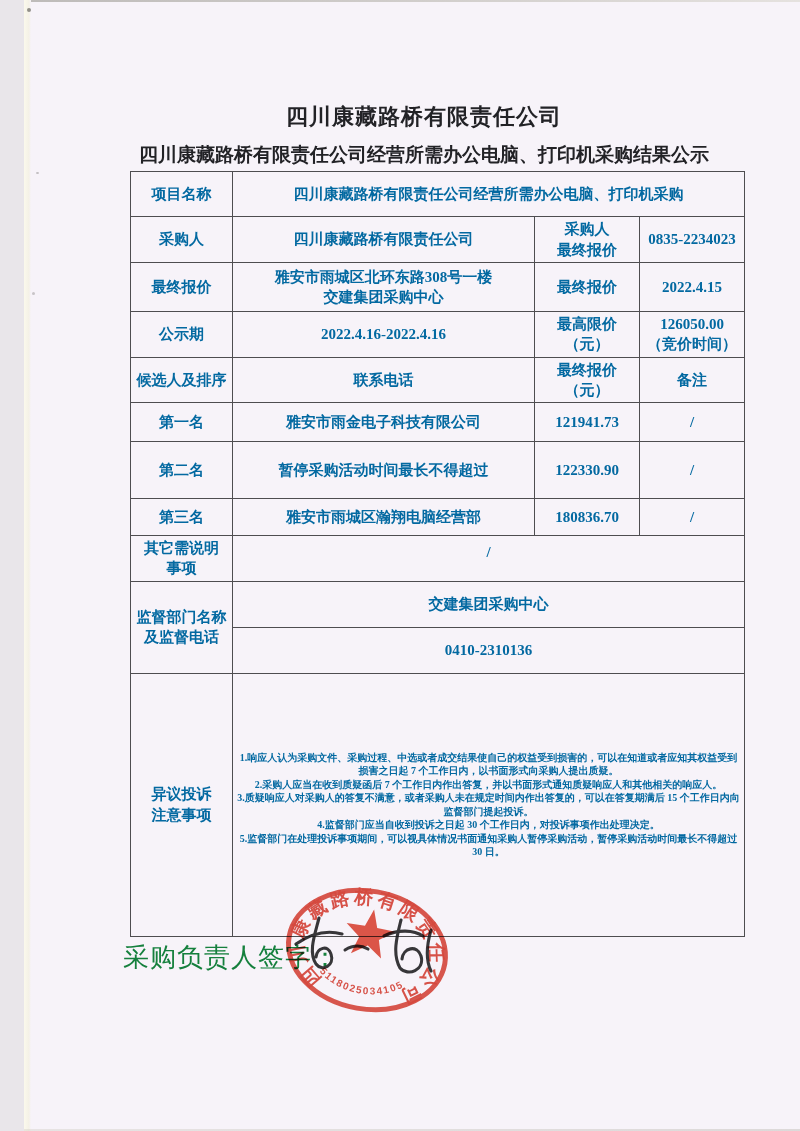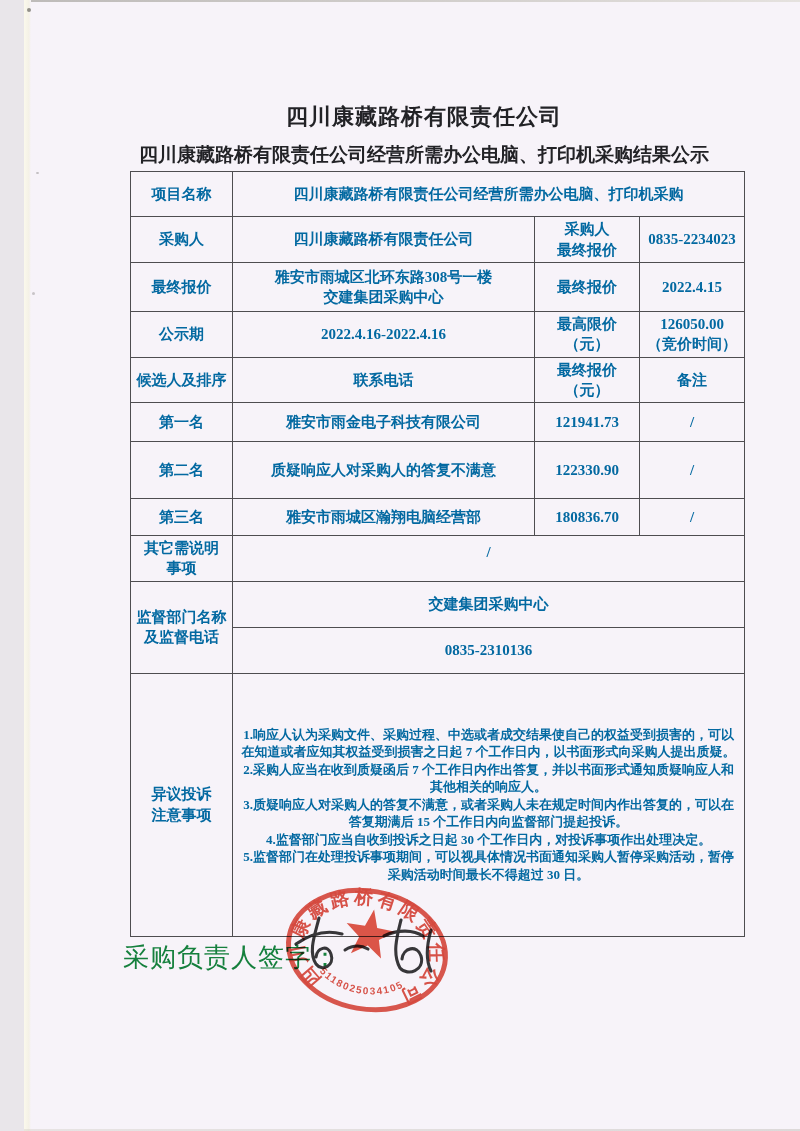--- a/index.html
+++ b/index.html
@@ -44,21 +44,21 @@
   table.doc td{
     border:1px solid #4e4d50;
     text-align:center;vertical-align:middle;
     padding:2px 4px;line-height:1.35;
     overflow:hidden;
   }
   td.lab{font-size:15px;}
   td.left{text-align:left;padding-left:9px;}
   td.notes{
     text-align:justify;vertical-align:middle;
-    padding:10px 8px 10px 7px;font-size:13px;line-height:22px;
+    padding:10px 8px 10px 7px;font-size:10px;line-height:22px;
   }
   td.notes p{margin:0;}
   .sign-label{
     position:absolute;left:99px;top:940px;
     font-size:26px;color:#15803d;letter-spacing:1px;
   }
   .stamp-wrap{
     position:absolute;left:243px;top:870px;width:200px;height:160px;
     transform:rotate(10deg);
     mix-blend-mode:multiply;opacity:.9;
@@ -141,21 +141,21 @@
 
     <tr style="height:39px">
       <td class="lab">第一名</td>
       <td>雅安市雨金电子科技有限公司</td>
       <td>121941.73</td>
       <td>/</td>
     </tr>
 
     <tr style="height:57px">
       <td class="lab">第二名</td>
-      <td>质疑响应人对采购人的答复不满意</td>
+      <td>暂停采购活动时间最长不得超过</td>
       <td>122330.90</td>
       <td>/</td>
     </tr>
 
     <tr style="height:37px">
       <td class="lab">第三名</td>
       <td>雅安市雨城区瀚翔电脑经营部</td>
       <td>180836.70</td>
       <td>/</td>
     </tr>
@@ -169,21 +169,21 @@
     </tr>
 
     <tr style="height:46px">
       <td class="lab" rowspan="2">
         <div>监督部门名称</div>
         <div>及监督电话</div>
       </td>
       <td colspan="3">交建集团采购中心</td>
     </tr>
     <tr style="height:46px">
-      <td colspan="3">0835-2310136</td>
+      <td colspan="3">0410-2310136</td>
     </tr>
 
     <tr style="height:263px">
       <td class="lab">
         <div>异议投诉</div>
         <div>注意事项</div>
       </td>
       <td colspan="3" class="notes">
         <p>1.响应人认为采购文件、采购过程、中选或者成交结果使自己的权益受到损害的，可以在知道或者应知其权益受到损害之日起 7 个工作日内，以书面形式向采购人提出质疑。</p>
         <p>2.采购人应当在收到质疑函后 7 个工作日内作出答复，并以书面形式通知质疑响应人和其他相关的响应人。</p>

